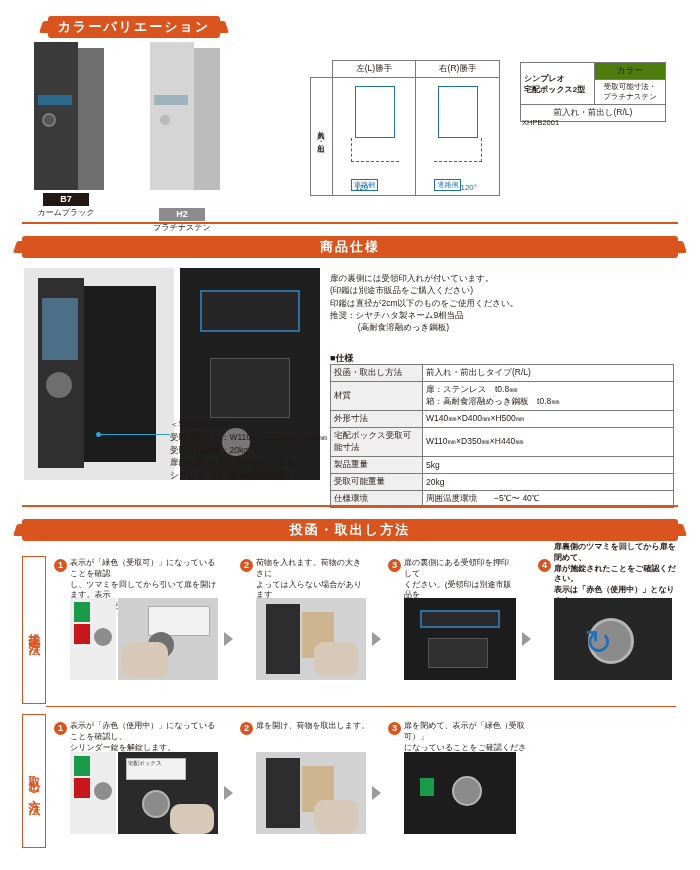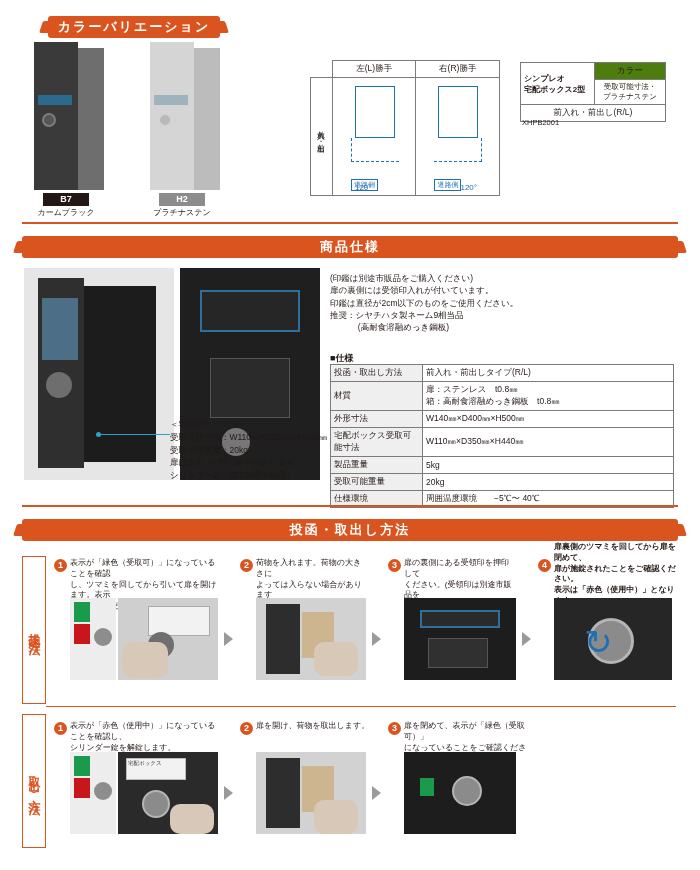--- a/index.html
+++ b/index.html
@@ -115,21 +115,21 @@
   <div class="swatch-label" style="left:36px; top:193px; width:60px;">
     <span class="swatch-chip" style="background:#231815;">B7</span>
     <span class="swatch-name">カームブラック</span>
   </div>
 
   <div class="ph light" style="left:150px; top:42px; width:44px; height:148px; background:#d5d5d5;"></div>
   <div class="ph" style="left:194px; top:48px; width:26px; height:142px; background:#bcbcbc;"></div>
   <div style="position:absolute; left:154px; top:95px; width:34px; height:10px; background:#9fb3bd;"></div>
   <div class="knob" style="left:158px; top:113px; width:14px; height:14px; background:#b9b9b9; border-color:#d4d4d4;"></div>
 
-  <div class="swatch-label" style="left:152px; top:193px; width:60px;">
+  <div class="swatch-label" style="left:152px; top:208px; width:60px;">
     <span class="swatch-chip" style="background:#8c8c8c;">H2</span>
     <span class="swatch-name">プラチナステン</span>
   </div>
 
   <table class="tbl" style="left:310px; top:60px; width:190px;">
     <tbody>
         <tr>
       <td style="width:22px; border:none;"></td>
       <td style="text-align:center; width:84px;">左(L)勝手</td>
       <td style="text-align:center; width:84px;">右(R)勝手</td>
@@ -182,22 +182,22 @@
     <div style="position:absolute; left:18px; top:30px; width:36px; height:62px; background:#4d6f86;"></div>
     <div style="position:absolute; left:22px; top:104px; width:26px; height:26px; border-radius:50%; background:#6e6e6e;"></div>
   </div>
   <div class="ph" style="left:180px; top:268px; width:140px; height:212px; background:#1f1f1f;">
     <div style="position:absolute; left:20px; top:22px; width:100px; height:42px; border:2px solid #2f6f9e; background:#262626;"></div>
     <div style="position:absolute; left:30px; top:90px; width:80px; height:60px; background:#2b2b2b; border:1px solid #555;"></div>
     <div style="position:absolute; left:42px; top:160px; width:28px; height:28px; border-radius:50%; background:#777;"></div>
   </div>
 
   <div class="note" style="left:330px; top:272px; width:340px;">
+    <div>扉の裏側には受領印入れが付いています。</div>
     <div>(印鑑は別途市販品をご購入ください)</div>
-    <div>扉の裏側には受領印入れが付いています。</div>
     <div>印鑑は直径が2cm以下のものをご使用ください。</div>
     <div>推奨：シヤチハタ製ネーム9相当品</div>
     <div>　　　 (高耐食溶融めっき鋼板)</div>
   </div>
 
   <div style="position:absolute; left:330px; top:352px; font-size:9px; font-weight:bold;">■仕様</div>
 
   <table class="tbl spec" style="left:330px; top:364px; width:344px;">
     <tbody>
         <tr>

